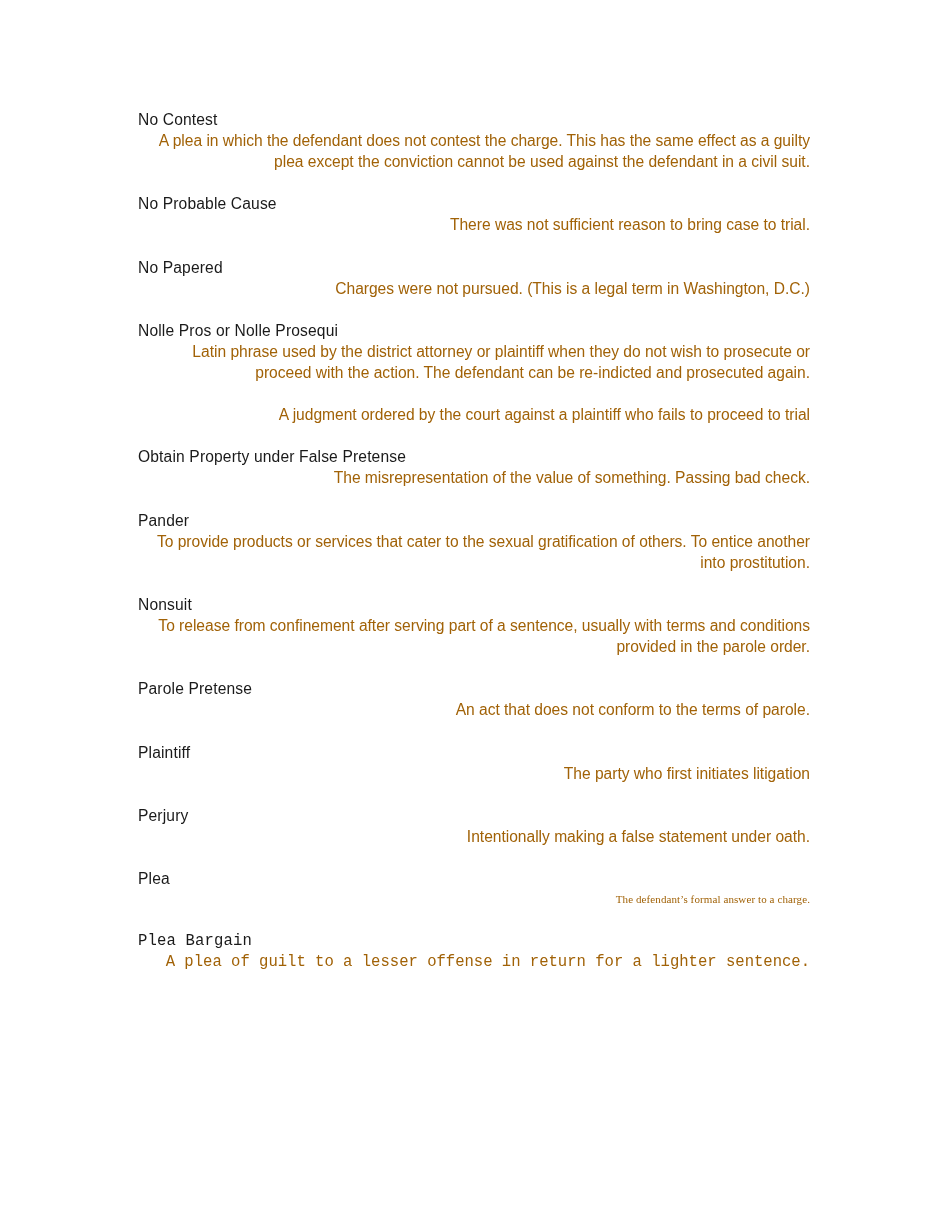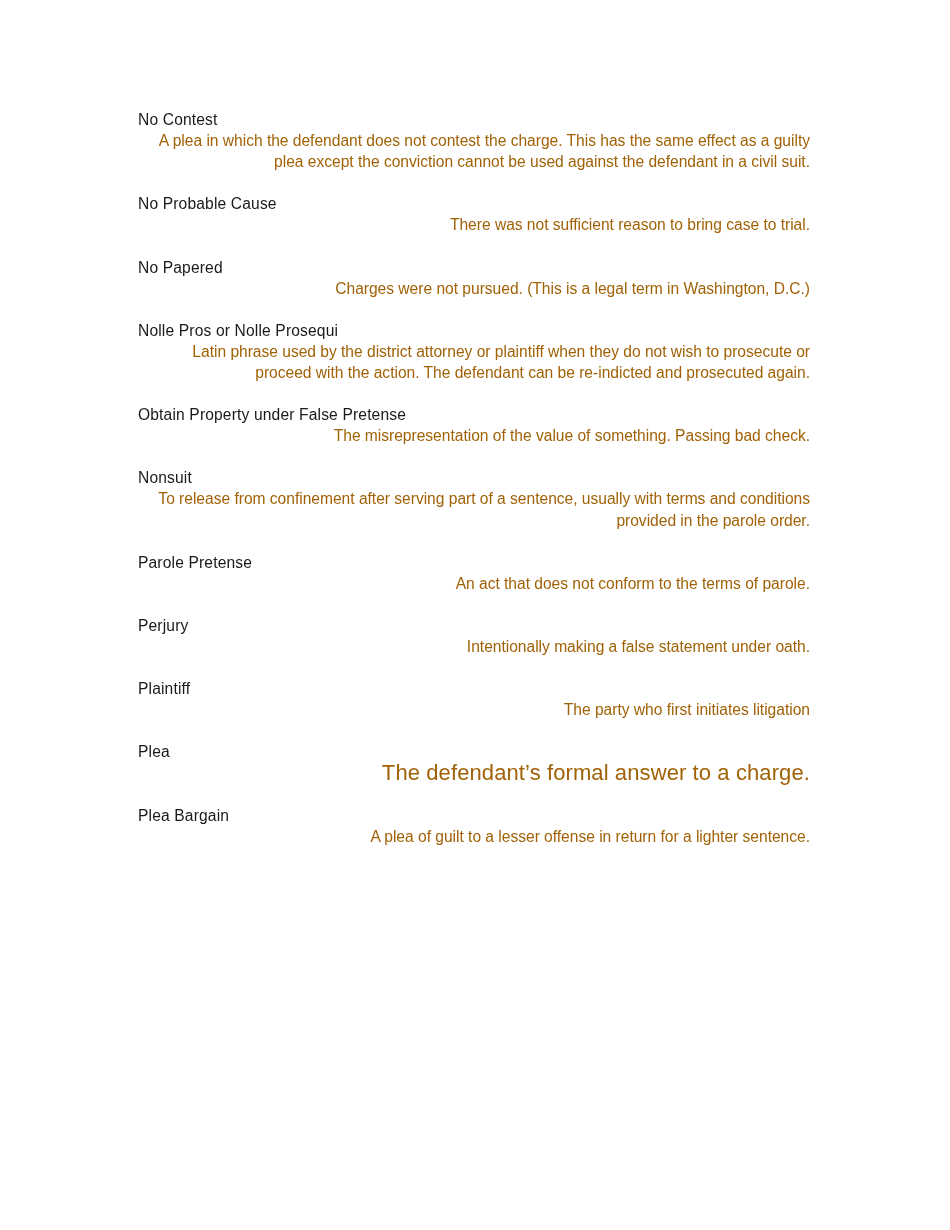--- a/index.html
+++ b/index.html
@@ -31,20 +31,21 @@
     left: 138px;
     top: 109px;
     width: 672px;
   }
 
   .entry {
     margin: 0 0 21px 0;
   }
   .entry:last-child {
     margin-bottom: 0;
+    font-family: Liberation Mono, monospace;
   }
 
   .term {
     font-size: 15.6px;
     line-height: 21px;
     letter-spacing: 0.15px;
     font-weight: 400;
     color: #1a1a1a;
     margin: 0;
     white-space: nowrap;
@@ -55,22 +56,22 @@
     line-height: 21.2px;
     letter-spacing: -0.02px;
     font-weight: 400;
     color: #a16207;
     margin: 0;
     text-align: right;
   }
 
   
   .definition.serif {
-    font-family: Liberation Sans, sans-serif;
-    font-size: 22px;
+    font-family: Liberation Serif, serif;
+    font-size: 11px;
     letter-spacing: 0.1px;
   }
 </style>
 </head>
 <body>
 
 <div id="page">
   <div id="glossary">
       <div class="entry">
         <div class="term">No Contest</div>
@@ -82,40 +83,45 @@
       </div>
       <div class="entry">
         <div class="term">No Papered</div>
         <div class="definition">Charges were not pursued. (This is a legal term in Washington, D.C.)</div>
       </div>
       <div class="entry">
         <div class="term">Nolle Pros or Nolle Prosequi</div>
         <div class="definition">Latin phrase used by the district attorney or plaintiff when they do not wish to prosecute or proceed with the action. The defendant can be re-indicted and prosecuted again.</div>
       </div>
       <div class="entry">
+        <div class="definition">A  judgment ordered by the court against a plaintiff who fails to proceed to trial</div>
       </div>
       <div class="entry">
         <div class="term">Obtain Property under False Pretense</div>
         <div class="definition">The misrepresentation of the value of something. Passing bad check.</div>
+      </div>
+      <div class="entry">
+        <div class="term">Pander</div>
+        <div class="definition">To provide products or services that cater to the sexual gratification of others. To entice another into prostitution.</div>
       </div>
       <div class="entry">
         <div class="term">Nonsuit</div>
         <div class="definition">To release from confinement after serving part of a sentence, usually with terms and conditions provided in the parole order.</div>
       </div>
       <div class="entry">
         <div class="term">Parole Pretense</div>
         <div class="definition">An act that does not conform to the terms of parole.</div>
       </div>
       <div class="entry">
+        <div class="term">Plaintiff</div>
+        <div class="definition">The party who first initiates litigation</div>
+      </div>
+      <div class="entry">
         <div class="term">Perjury</div>
         <div class="definition">Intentionally making a false statement under oath.</div>
-      </div>
-      <div class="entry">
-        <div class="term">Plaintiff</div>
-        <div class="definition">The party who first initiates litigation</div>
       </div>
       <div class="entry">
         <div class="term">Plea</div>
         <div class="definition serif">The defendant’s formal answer to a charge.</div>
       </div>
       <div class="entry">
         <div class="term">Plea Bargain</div>
         <div class="definition">A  plea of guilt to a lesser offense in return for a lighter sentence.</div>
       </div>
     </div>

